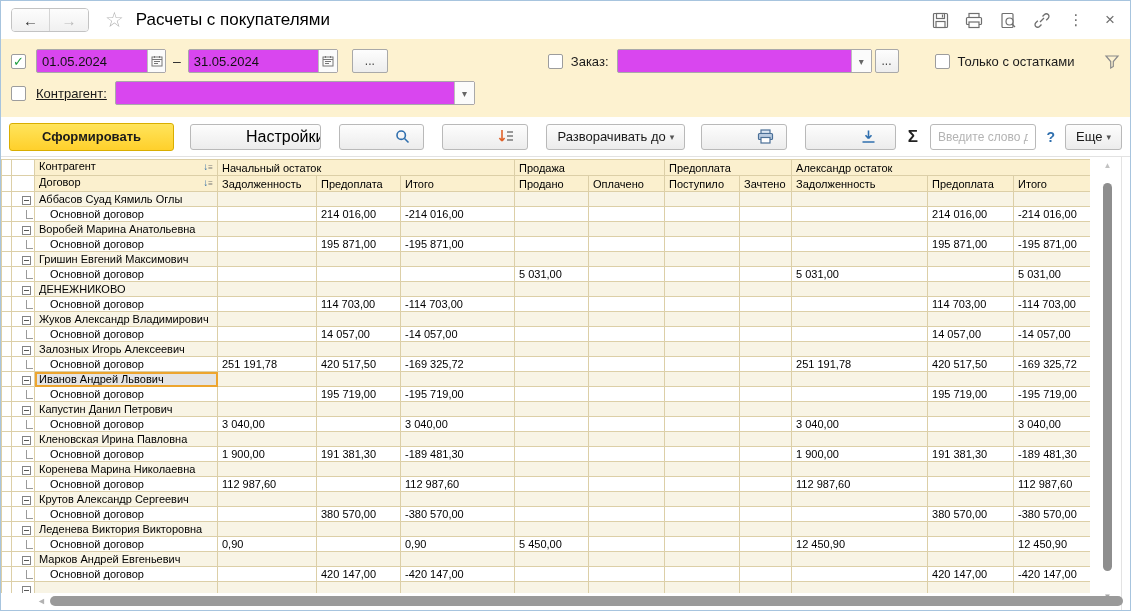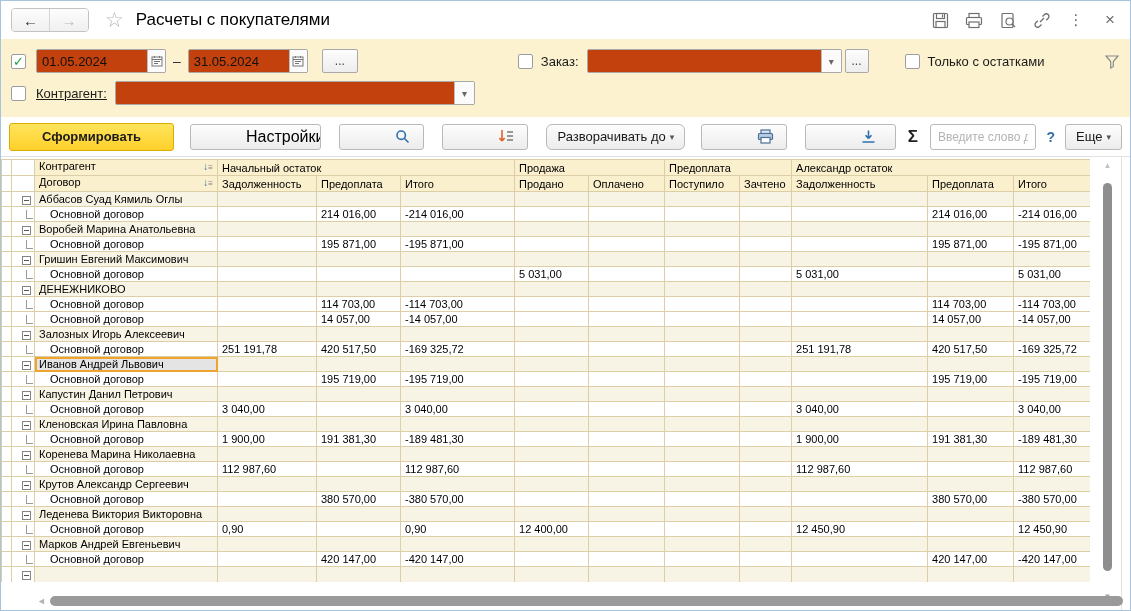--- a/index.html
+++ b/index.html
@@ -16,21 +16,21 @@
   .page-title { font-size:17px; color:#000; }
   .tb-icons { margin-left:auto; display:flex; align-items:center; gap:14px; }
   .tb-icons .ic { width:20px; height:20px; display:flex; align-items:center; justify-content:center; color:#6f6f6f; cursor:pointer; }
   .kebab { font-size:15px; color:#6f6f6f; letter-spacing:0; }
   .closex { font-size:17px; color:#6f6f6f; }
 
   
   .filters { background:#fdf2d0; padding:6px 10px 8px 10px; flex:0 0 78px; }
   .f-row { display:flex; align-items:center; height:32px; }
   .chk { width:15px; height:15px; border:1px solid #9d9d9d; background:#fff; border-radius:2px; display:inline-flex; align-items:center; justify-content:center; font-size:13px; color:#1e9e3e; font-weight:bold; cursor:pointer; flex:0 0 15px; }
-  .field { display:flex; height:24px; border:1px solid #a9a9a9; background:#c2410c; border-radius:2px; align-items:stretch; }
+  .field { display:flex; height:24px; border:1px solid #a9a9a9; background:#d946ef; border-radius:2px; align-items:stretch; }
   .field input { border:none; outline:none; font-size:13px; padding:0 5px; font-family:inherit; color:#111; width:100%; background:transparent; }
   .fbtn { width:21px; display:flex; align-items:center; justify-content:center; border-left:1px solid #bdbdbd; background:#fbfbfb; cursor:pointer; color:#666; font-size:10px; }
   .dash { margin:0 7px; color:#333; font-size:14px; }
   .sqbtn { height:24px; padding:0 12px; border:1px solid #a9a9a9; border-radius:2px; background:linear-gradient(#fdfdfd,#ededed); font-size:12px; color:#444; display:flex; align-items:center; cursor:pointer; }
   .flabel { font-size:13px; color:#1a1a1a; margin:0 8px 0 8px; }
   .funnel { margin-left:auto; color:#8a8a8a; }
 
   
   .toolbar { flex:0 0 40px; display:flex; align-items:center; gap:10px; padding:0 8px; background:#fff; border-bottom:1px solid #e2e2e2; }
   .btn { height:26px; border:1px solid #b9b9b9; border-radius:3px; background:linear-gradient(#fdfdfd,#ececec); font-size:13px; color:#1a1a1a; display:flex; align-items:center; padding:0 10px; cursor:pointer; white-space:nowrap; }
@@ -134,21 +134,21 @@
               <rect x="1" y="2" width="10" height="9"></rect>
               <line x1="1" y1="4.5" x2="11" y2="4.5"></line>
               <line x1="3.5" y1="1" x2="3.5" y2="3"></line>
               <line x1="8.5" y1="1" x2="8.5" y2="3"></line>
               <line x1="3" y1="6.5" x2="9" y2="6.5"></line>
               <line x1="3" y1="8.5" x2="7" y2="8.5"></line>
             </svg>
         </span>
       </div>
       <span class="dash">–</span>
-      <div class="field" style="width:120px;">
+      <div class="field" style="width:150px;">
         <input value="31.05.2024" style="">
         <span class="fbtn">
           <svg width="12" height="12" viewBox="0 0 12 12" fill="none" stroke="#777" stroke-width="1">
               <rect x="1" y="2" width="10" height="9"></rect>
               <line x1="1" y1="4.5" x2="11" y2="4.5"></line>
               <line x1="3.5" y1="1" x2="3.5" y2="3"></line>
               <line x1="8.5" y1="1" x2="8.5" y2="3"></line>
               <line x1="3" y1="6.5" x2="9" y2="6.5"></line>
               <line x1="3" y1="8.5" x2="7" y2="8.5"></line>
             </svg>
@@ -227,21 +227,21 @@
         <svg width="16" height="15" viewBox="0 0 16 15" fill="none">
             <path d="M4 14 v-11 M4 3 l-2.6 3 M4 3 l2.6 3" stroke="#e0622a" stroke-width="1.6"></path>
             <g stroke="#7a7a7a" stroke-width="1.4">
               <line x1="9" y1="3" x2="15" y2="3"></line>
               <line x1="9" y1="7" x2="13" y2="7"></line>
               <line x1="9" y1="11" x2="11.5" y2="11"></line>
             </g>
           </svg>
       </div>
     </div>
-    <div class="btn" style="margin-left:8px;border-radius:6px;">
+    <div class="btn" style="margin-left:8px;">
       <span>Разворачивать до</span>
         <span class="caret">▾</span>
     </div>
     <div class="btngroup" style="margin-left:6px;">
       <div class="gbtn">
         <svg width="17" height="15" viewBox="0 0 17 15" fill="none" stroke="#4a6f97" stroke-width="1.2">
             <rect x="4" y="1" width="9" height="3.5" fill="#dbe6f2"></rect>
             <rect x="1.5" y="4.5" width="14" height="6" rx="1" fill="#b9cbe0"></rect>
             <rect x="4" y="8.5" width="9" height="5.5" fill="#fff"></rect>
           </svg>
@@ -454,20 +454,37 @@
               <td class="num">114 703,00</td>
               <td class="num">-114 703,00</td>
               <td class="num"></td>
               <td class="num"></td>
               <td class="num"></td>
               <td class="num"></td>
               <td class="num"></td>
               <td class="num">114 703,00</td>
               <td class="num">-114 703,00</td>
      </tr>
+            <tr class="gr">
+       <td class="g1"></td>
+       <td class="g2">
+                <span class="tbox"></span>
+              </td>
+       <td class="nm">Жуков Александр Владимирович</td>
+              <td class="num"></td>
+              <td class="num"></td>
+              <td class="num"></td>
+              <td class="num"></td>
+              <td class="num"></td>
+              <td class="num"></td>
+              <td class="num"></td>
+              <td class="num"></td>
+              <td class="num"></td>
+              <td class="num"></td>
+     </tr>
      <tr class="dr">
        <td class="g1"></td>
        <td class="g2">
                 <span class="lshape"></span>
               </td>
        <td class="nm ind">Основной договор</td>
               <td class="num"></td>
               <td class="num">14 057,00</td>
               <td class="num">-14 057,00</td>
               <td class="num"></td>
@@ -701,21 +718,21 @@
      </tr>
      <tr class="dr">
        <td class="g1"></td>
        <td class="g2">
                 <span class="lshape"></span>
               </td>
        <td class="nm ind">Основной договор</td>
               <td class="num">0,90</td>
               <td class="num"></td>
               <td class="num">0,90</td>
-              <td class="num">12 400,00</td>
+              <td class="num">5 450,00</td>
               <td class="num"></td>
               <td class="num"></td>
               <td class="num"></td>
               <td class="num">12 450,90</td>
               <td class="num"></td>
               <td class="num">12 450,90</td>
      </tr>
             <tr class="gr">
        <td class="g1"></td>
        <td class="g2">

